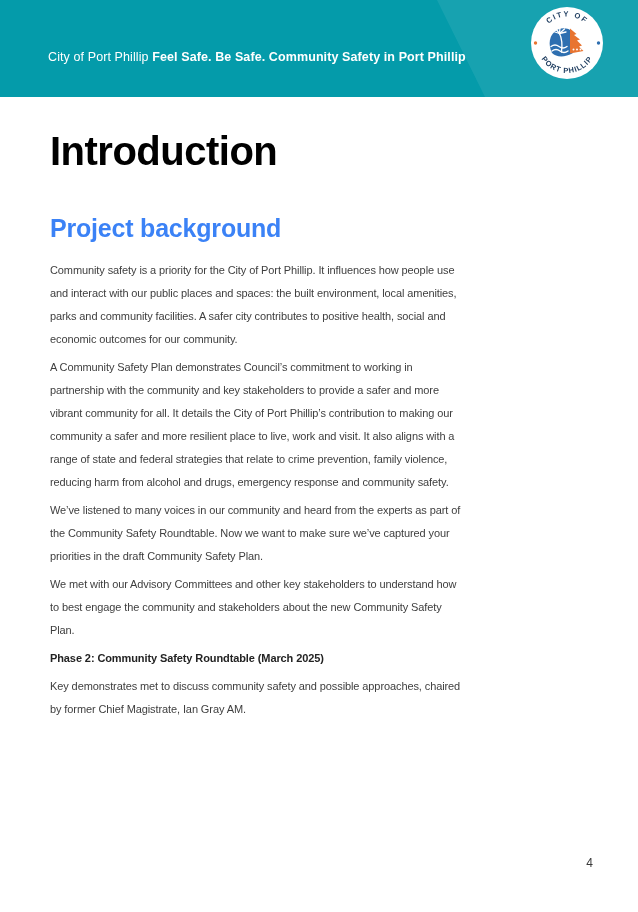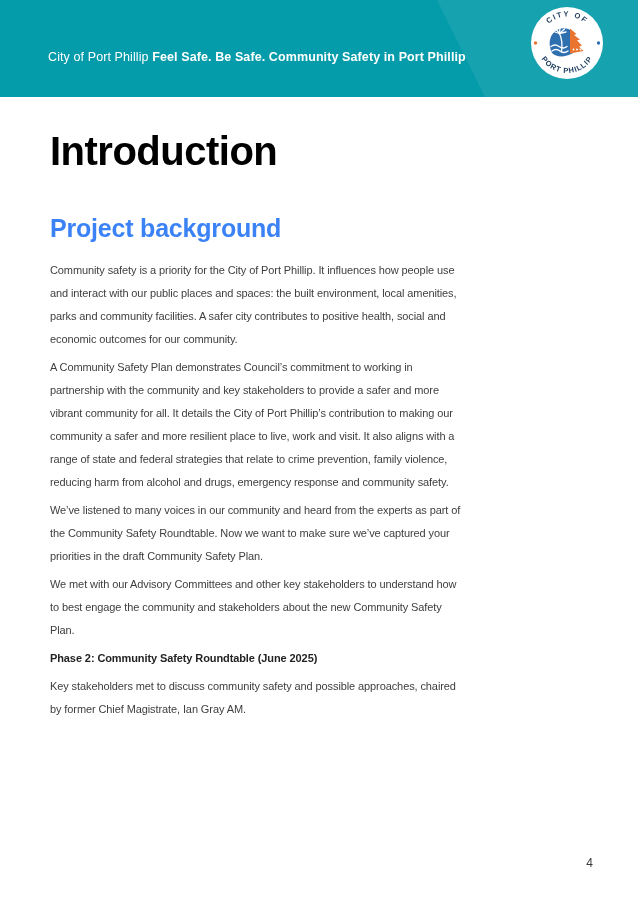--- a/index.html
+++ b/index.html
@@ -127,19 +127,19 @@
 vibrant community for all. It details the City of Port Phillip’s contribution to making our
 community a safer and more resilient place to live, work and visit. It also aligns with a
 range of state and federal strategies that relate to crime prevention, family violence,
 reducing harm from alcohol and drugs, emergency response and community safety.</p>
       <p class="body-para">We’ve listened to many voices in our community and heard from the experts as part of
 the Community Safety Roundtable. Now we want to make sure we’ve captured your
 priorities in the draft Community Safety Plan.</p>
       <p class="body-para">We met with our Advisory Committees and other key stakeholders to understand how
 to best engage the community and stakeholders about the new Community Safety
 Plan.</p>
-      <p class="phase-heading">Phase 2: Community Safety Roundtable (June 2025)</p>
-      <p class="body-para">Key stakeholders met to discuss community safety and possible approaches, chaired
+      <p class="phase-heading">Phase 2: Community Safety Roundtable (March 2025)</p>
+      <p class="body-para">Key demonstrates met to discuss community safety and possible approaches, chaired
 by former Chief Magistrate, Ian Gray AM.</p>
     </div>
 </div>
 
 <div class="page-number">4</div>
 
 </body></html>

